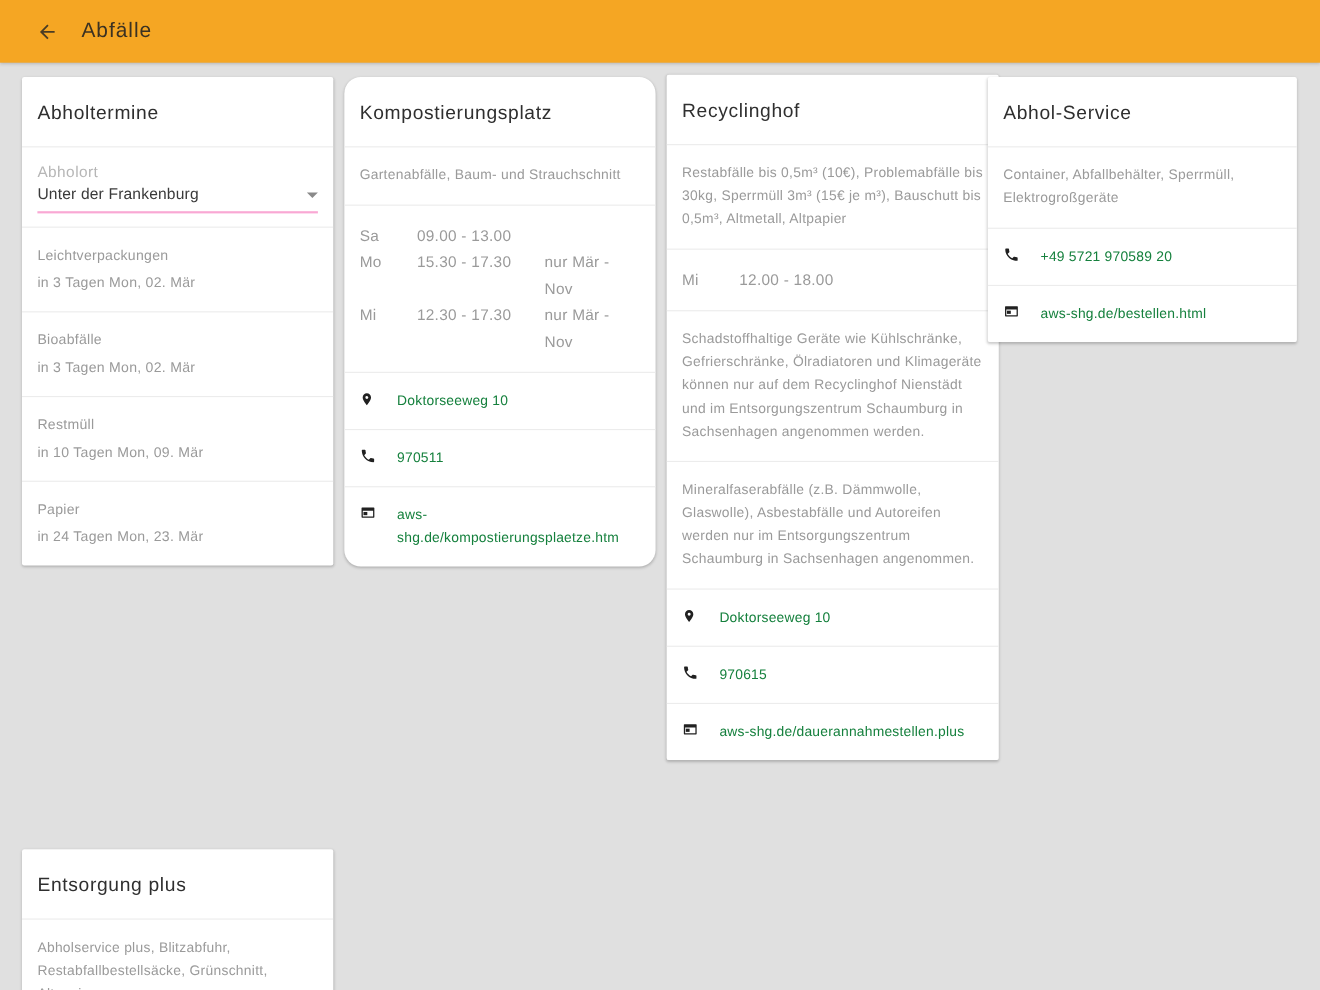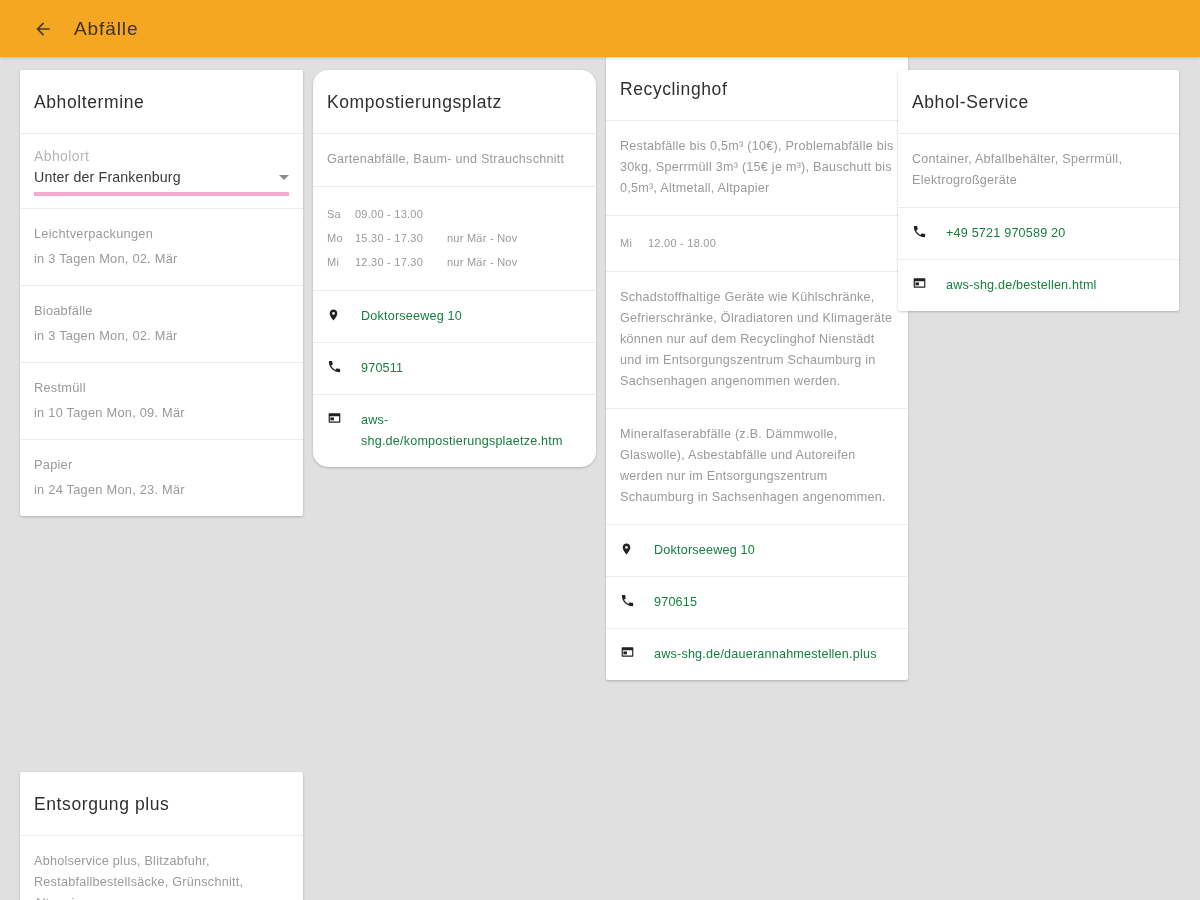--- a/index.html
+++ b/index.html
@@ -76,40 +76,40 @@
   }
 
   
   .select-wrap { padding: 14px 14px 12px 14px; }
   .select-label {
     font-size: 14px; color: #b6b6b6; letter-spacing: 0.4px;
     margin-bottom: 5px;
   }
   .select-field {
     display: flex; align-items: center; justify-content: space-between;
-    border-bottom: 4px solid #f9a8d4;
+    border-bottom: 2px solid #f9a8d4;
     padding-bottom: 7px;
     cursor: pointer;
   }
   .select-value {
     font-size: 14.2px; color: #3a3a3a; letter-spacing: 0.15px;
   }
   .caret {
     width: 0; height: 0;
     border-left: 5px solid transparent;
     border-right: 5px solid transparent;
     border-top: 5px solid #8a8a8a;
     margin-left: 8px;
   }
 
   
   .hours-row {
     display: flex;
-    font-size: 11px; color: #9a9a9a;
-    line-height: 24px; letter-spacing: 0.25px;
+    font-size: 14px; color: #9a9a9a;
+    line-height: 24px; letter-spacing: 0.25px; gap: 24px;
   }
   .hours-day  { width: 28px; flex: 0 0 28px; }
   .hours-time { width: 92px; flex: 0 0 92px; }
   .hours-note { flex: 1 1 auto; }
 
   
   .contact {
     display: flex; align-items: flex-start;
     padding: 15px 14px 15px 14px;
     cursor: pointer;
@@ -234,21 +234,21 @@
         <span class="c-icon">
           <svg width="15" height="14" viewBox="0 0 24 24">
               <path d="M3 4h18a1 1 0 0 1 1 1v14a1 1 0 0 1-1 1H3a1 1 0 0 1-1-1V5a1 1 0 0 1 1-1zm1 5v9h16V9H4z" fill="#212121"></path>
               <rect x="5" y="11" width="6" height="5" fill="#212121"></rect>
             </svg>
         </span>
         <span class="c-text">aws-shg.de/kompostierungsplaetze.htm</span>
       </div>
     </div>
 
-    <div class="card" style="left:606px; top:0; width:302px;">
+    <div class="card" style="left:606px; top:11px; width:302px;">
       <div class="card-title">Recyclinghof</div>
       <div class="sep"></div>
 
       <div class="sect">
         <div class="body-text">Restabfälle bis 0,5m³ (10€), Problemabfälle bis 30kg, Sperrmüll 3m³ (15€ je m³), Bauschutt bis 0,5m³, Altmetall, Altpapier</div>
       </div>
       <div class="sep"></div>
 
       <div class="sect">
         <div class="hours-row">

